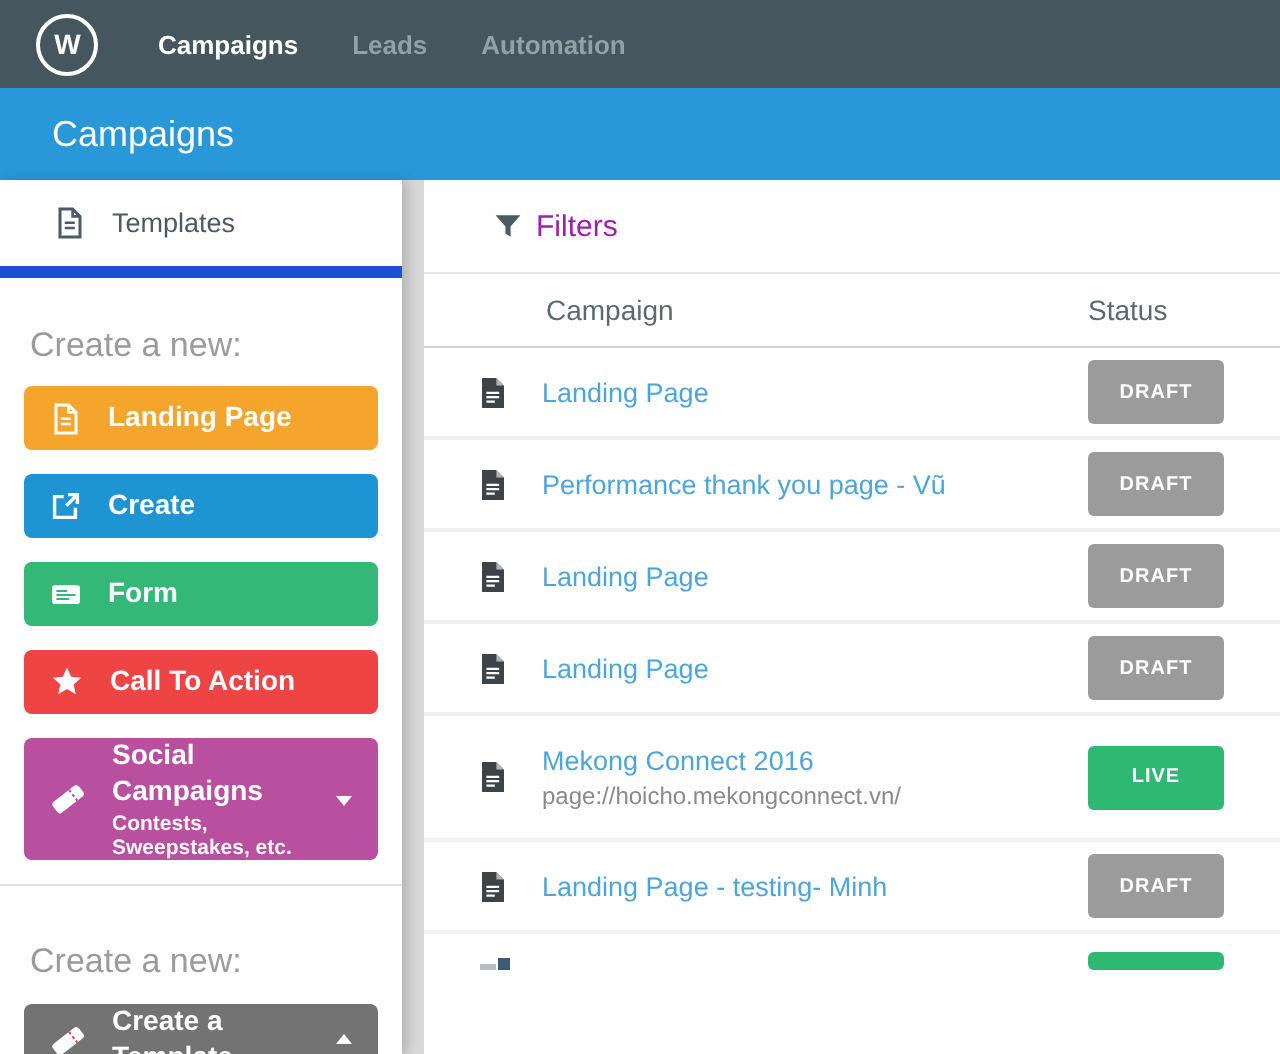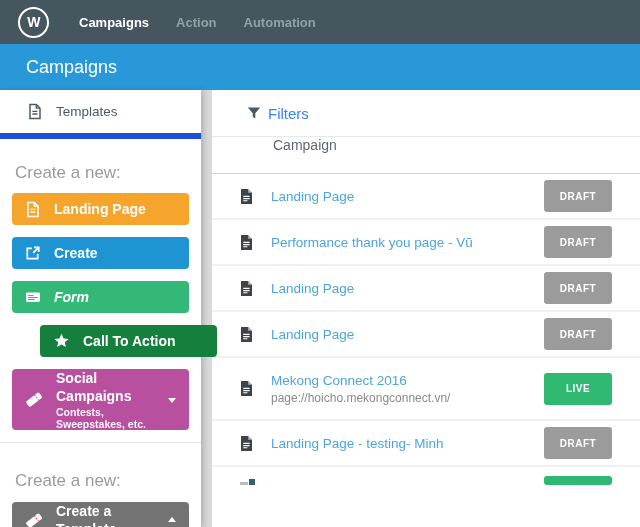--- a/index.html
+++ b/index.html
@@ -40,26 +40,26 @@
   .side-btn.tall { min-height:46px; }
   .caret { position:absolute; right:13px; top:50%; width:0; height:0; }
   .caret.down { margin-top:-2px; border-left:4.5px solid transparent; border-right:4.5px solid transparent; border-top:5px solid #fff; }
   .caret.up { margin-top:-3px; border-left:4.5px solid transparent; border-right:4.5px solid transparent; border-bottom:5px solid #fff; }
   .side-divider { border-top:1px solid #e3e3e3; margin-top:3px; }
   .create-label2 { margin-top:28px; }
   .btn-list2 { padding:11px 12px 0 12px; }
 
   
   .filters-bar { height:47px; display:flex; align-items:center; padding-left:35px;
-    border-bottom:1px solid #e8e8e8; color:#3b82f6; cursor:pointer; }
+    border-bottom:1px solid #e8e8e8; color:#a21caf; cursor:pointer; }
   .filters-bar .icon { margin-right:7px; display:flex; color:#4a5b63; }
   .filters-label { font-size:15px; }
 
   
-  .thead { height:37px; display:flex; border-bottom:1px solid #d2d2d2;
+  .thead { height:37px; display:flex; align-items:center; border-bottom:1px solid #d2d2d2;
     color:#5c6a70; font-size:14px; }
   .th-campaign { margin-left:61px; flex:1; }
   .th-status { flex:0 0 96px; }
 
   .row { display:flex; align-items:center; height:46px; border-bottom:2px solid #f1f1f1; background:#fff; }
   .row.tall { height:63px; }
   .row.partial { height:66px; align-items:flex-start; border-bottom:none; }
   .cell-campaign { flex:1; display:flex; align-items:center; padding-left:28px; min-width:0; }
   .row.partial .cell-campaign { padding-top:11px; }
   .doc-icon { display:flex; color:#3d4449; flex:0 0 auto; }
@@ -76,21 +76,21 @@
   .pi-bar { width:8px; height:3px; background:#b9bec2; margin-right:1px; }
   .pi-sq { width:6px; height:6px; background:#3b5a76; }
 </style>
 </head>
 <body>
 
 <div class="navbar">
   <div class="logo">W</div>
   <div style="display:flex">
       <a class="nav-item active">Campaigns</a>
-      <a class="nav-item">Action</a>
+      <a class="nav-item">Leads</a>
       <a class="nav-item">Automation</a>
     </div>
 </div>
 
 <div class="page-header">
   <div class="page-title">Campaigns</div>
 </div>
 
 <div class="content">
   <div class="sidebar">
@@ -121,30 +121,30 @@
         <div class="side-btn" style="background: rgb(30, 148, 210);">
           <span class="icon">
             <svg width="16" height="16" viewBox="0 0 16 16" fill="none">
               <path d="M6.8 3.3H2.3v10.4h10.4V8.9" stroke="currentColor" stroke-width="1.7"></path>
               <path d="M9 2.3h4.7V7" stroke="currentColor" stroke-width="1.7"></path>
               <path d="M13.4 2.6L8.2 7.8" stroke="currentColor" stroke-width="1.7"></path>
             </svg>
           </span>
           <span><span class="lbl">Create</span></span>
         </div>
-        <div class="side-btn" style="background: rgb(51, 184, 119); font-style: italic;">
+        <div class="side-btn" style="background: rgb(51, 184, 119);">
           <span class="icon">
             <svg width="16" height="16" viewBox="0 0 16 16">
               <rect x="1" y="3.6" width="14" height="9.4" rx="1.4" fill="currentColor"></rect>
               <path d="M3.2 6.5h5.4M3.2 8.5h9.6M3.2 10.5h6.4" stroke="#33b877" stroke-width="1.1"></path>
             </svg>
           </span>
           <span><span class="lbl">Form</span></span>
         </div>
-        <div class="side-btn" style="background: #15803d; margin-left: 28px;">
+        <div class="side-btn" style="background: #ef4444;">
           <span class="icon">
             <svg width="17" height="16" viewBox="0 0 17 16">
               <path d="M8.5 0.8l2.1 4.6 5 .5-3.8 3.3 1.1 4.9-4.4-2.6-4.4 2.6 1.1-4.9L1.4 5.9l5-.5z" fill="currentColor"></path>
             </svg>
           </span>
           <span><span class="lbl">Call To Action</span></span>
         </div>
         <div class="side-btn tall" style="background: rgb(184, 80, 159);">
           <span class="icon">
             <svg width="18" height="17" viewBox="0 0 18 17">
@@ -186,20 +186,21 @@
       <span class="icon" id="filter-icon">
           <svg width="14" height="14" viewBox="0 0 14 14">
             <path d="M0.8 1.6h12.4l-4.9 5.7v5.1l-2.6-1.6V7.3z" fill="currentColor"></path>
           </svg>
         </span>
       <span class="filters-label">Filters</span>
     </div>
 
     <div class="thead">
       <div class="th-campaign">Campaign</div>
+      <div class="th-status">Status</div>
     </div>
 
     <div id="table-body">
         <div class="row">
           <div class="cell-campaign">
             <span class="doc-icon">
               <svg width="13" height="15" viewBox="0 0 13 15">
                 <path d="M1 0h7.2L12 3.8V15H1z" fill="currentColor"></path>
                 <path d="M8.2 0v3.8H12z" fill="#ffffff" opacity=".6"></path>
                 <path d="M3.2 7.4h6.4M3.2 9.6h6.4M3.2 11.8h4.2" stroke="#ffffff" stroke-width="1.1"></path>

